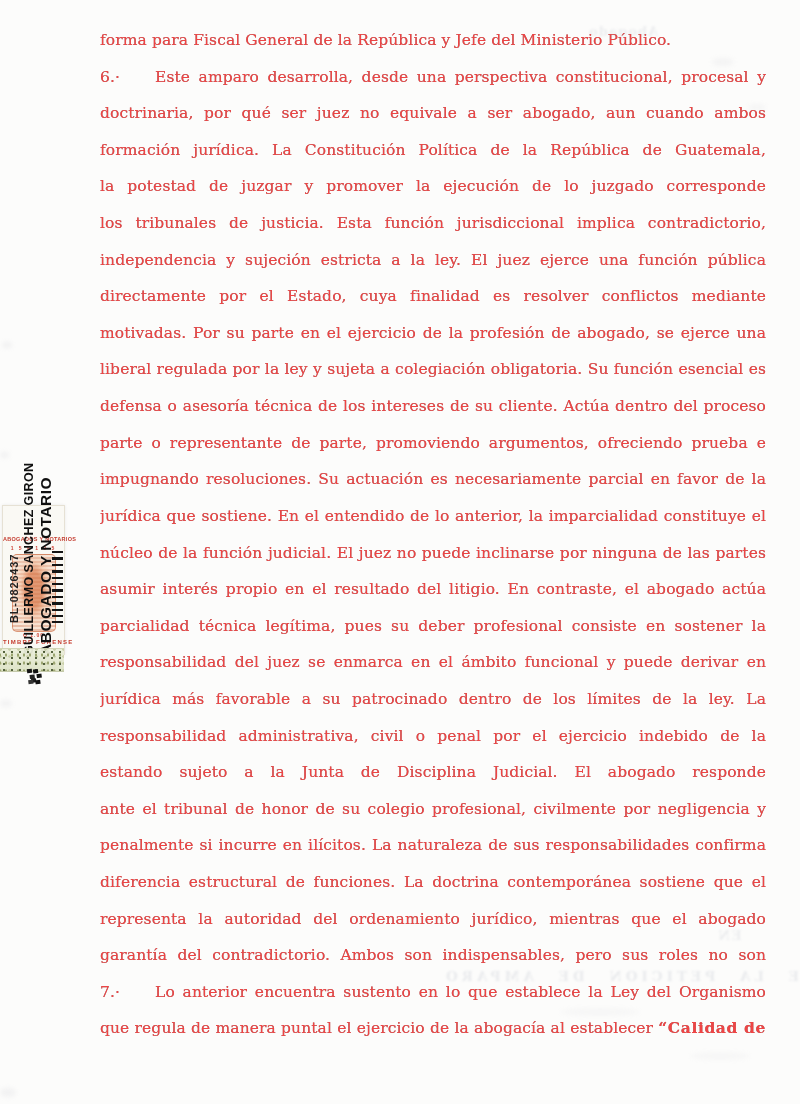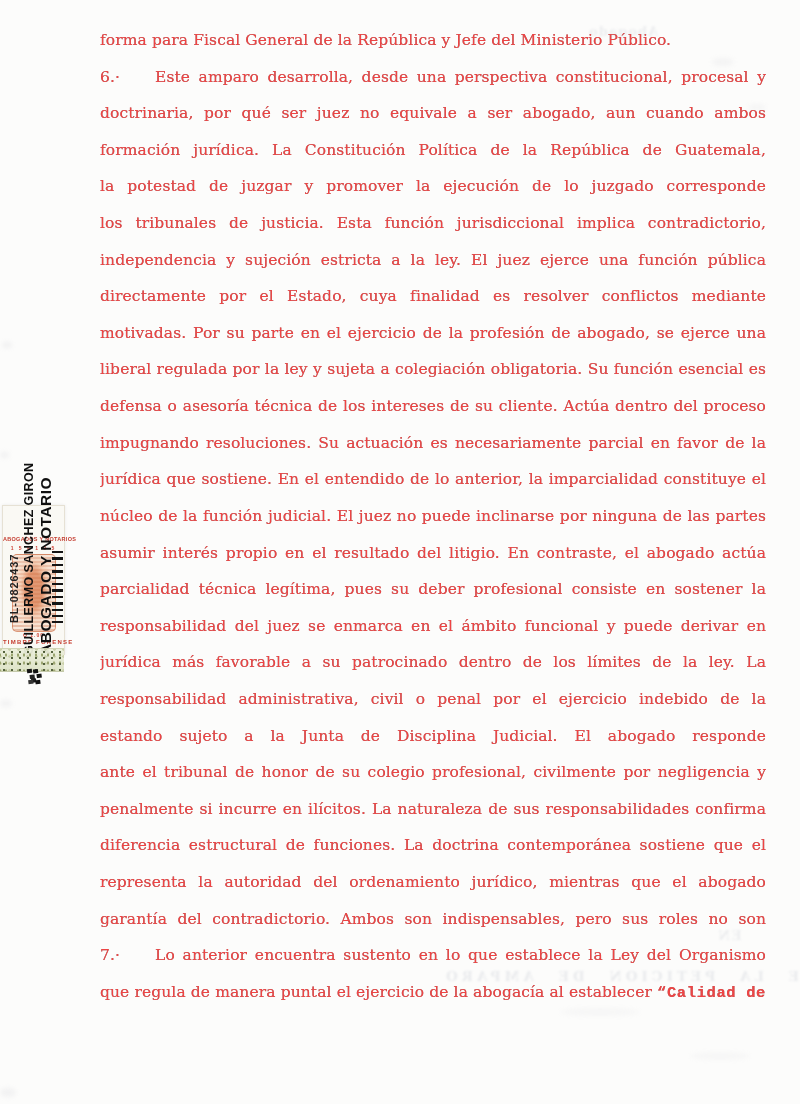--- a/index.html
+++ b/index.html
@@ -13,21 +13,21 @@
     position:absolute;left:100px;top:22px;width:666px;
     color:#ef4444;font-size:15.5px;letter-spacing:.1px;
     text-shadow:0 0 .6px rgba(35,35,35,.55);
   }
   .line{
     height:36.62px;line-height:36.62px;overflow:hidden;
     text-align:justify;text-align-last:justify;white-space:normal;
   }
   .line.l{text-align:left;text-align-last:left;}
   .pnum{display:inline-block;width:55px;}
-  .b{font-weight:bold;letter-spacing:.6px;font-family:Liberation Mono, monospace;}
+  .b{font-weight:bold;letter-spacing:.6px;}
   
   .sticker{
     position:absolute;left:2px;top:505px;width:61px;height:148px;
     background:#faf9f4;border:1px solid #e6e1d4;box-shadow:0 0 3px rgba(0,0,0,.08);
     font-family:"Liberation Sans","DejaVu Sans",sans-serif;
   }
   .timbre-header{position:absolute;left:0;top:30px;width:100%;text-align:center;
     font-size:5.5px;font-weight:bold;color:#c43b2e;letter-spacing:.3px;white-space:nowrap;}
   .timbre-digits{position:absolute;left:0;top:39px;width:100%;text-align:center;
     font-size:5px;font-weight:bold;color:#d04437;letter-spacing:2px;white-space:nowrap;}
@@ -97,20 +97,21 @@
       <div class="line j"><span class="pnum">6.·</span><span>Este amparo desarrolla, desde una perspectiva constitucional, procesal y</span></div>
       <div class="line j"><span>doctrinaria, por qué ser juez no equivale a ser abogado, aun cuando ambos compartan</span></div>
       <div class="line j"><span>formación jurídica. La Constitución Política de la República de Guatemala, establece que</span></div>
       <div class="line j"><span>la potestad de juzgar y promover la ejecución de lo juzgado corresponde exclusivamente a</span></div>
       <div class="line j"><span>los tribunales de justicia. Esta función jurisdiccional implica contradictorio,</span></div>
       <div class="line j"><span>independencia y sujeción estricta a la ley. El juez ejerce una función pública delegada</span></div>
       <div class="line j"><span>directamente por el Estado, cuya finalidad es resolver conflictos mediante decisiones</span></div>
       <div class="line j"><span>motivadas. Por su parte en el ejercicio de la profesión de abogado, se ejerce una profesión</span></div>
       <div class="line j"><span>liberal regulada por la ley y sujeta a colegiación obligatoria. Su función esencial es la</span></div>
       <div class="line j"><span>defensa o asesoría técnica de los intereses de su cliente. Actúa dentro del proceso como</span></div>
+      <div class="line j"><span>parte o representante de parte, promoviendo argumentos, ofreciendo prueba e</span></div>
       <div class="line j"><span>impugnando resoluciones. Su actuación es necesariamente parcial en favor de la tesis</span></div>
       <div class="line j"><span>jurídica que sostiene. En el entendido de lo anterior, la imparcialidad constituye el</span></div>
       <div class="line j"><span>núcleo de la función judicial. El juez no puede inclinarse por ninguna de las partes ni</span></div>
       <div class="line j"><span>asumir interés propio en el resultado del litigio. En contraste, el abogado actúa con</span></div>
       <div class="line j"><span>parcialidad técnica legítima, pues su deber profesional consiste en sostener la posición</span></div>
       <div class="line j"><span>responsabilidad del juez se enmarca en el ámbito funcional y puede derivar en</span></div>
       <div class="line j"><span>jurídica más favorable a su patrocinado dentro de los límites de la ley. La</span></div>
       <div class="line j"><span>responsabilidad administrativa, civil o penal por el ejercicio indebido de la jurisdicción,</span></div>
       <div class="line j"><span>estando sujeto a la Junta de Disciplina Judicial. El abogado responde disciplinariamente</span></div>
       <div class="line j"><span>ante el tribunal de honor de su colegio profesional, civilmente por negligencia y</span></div>

